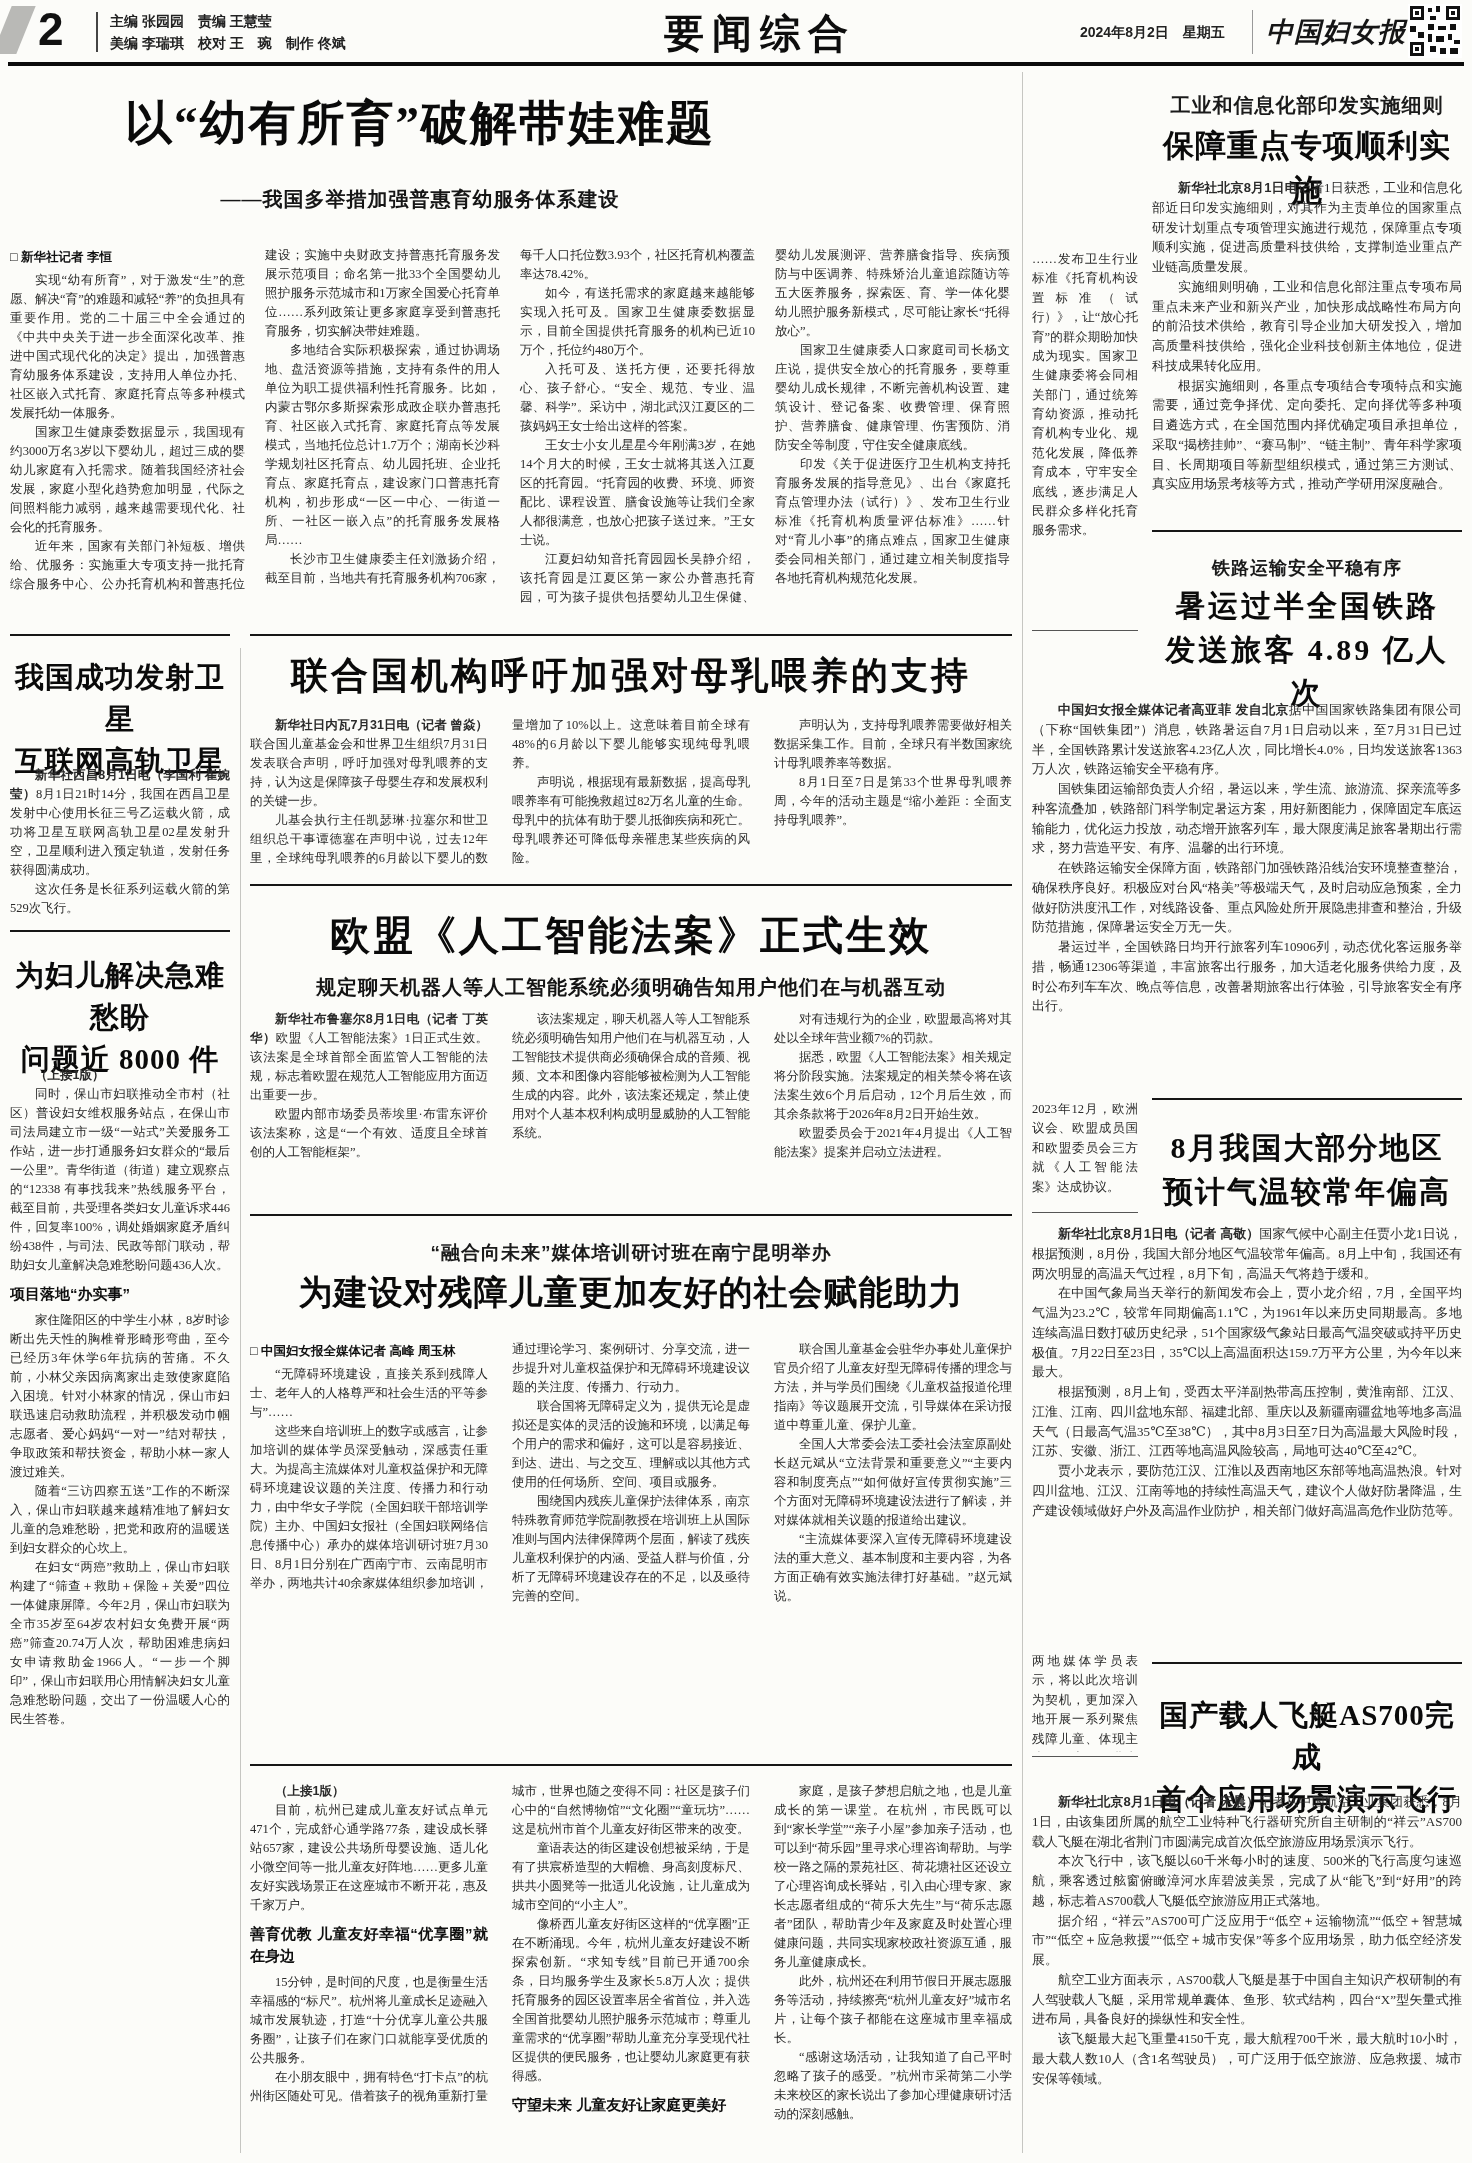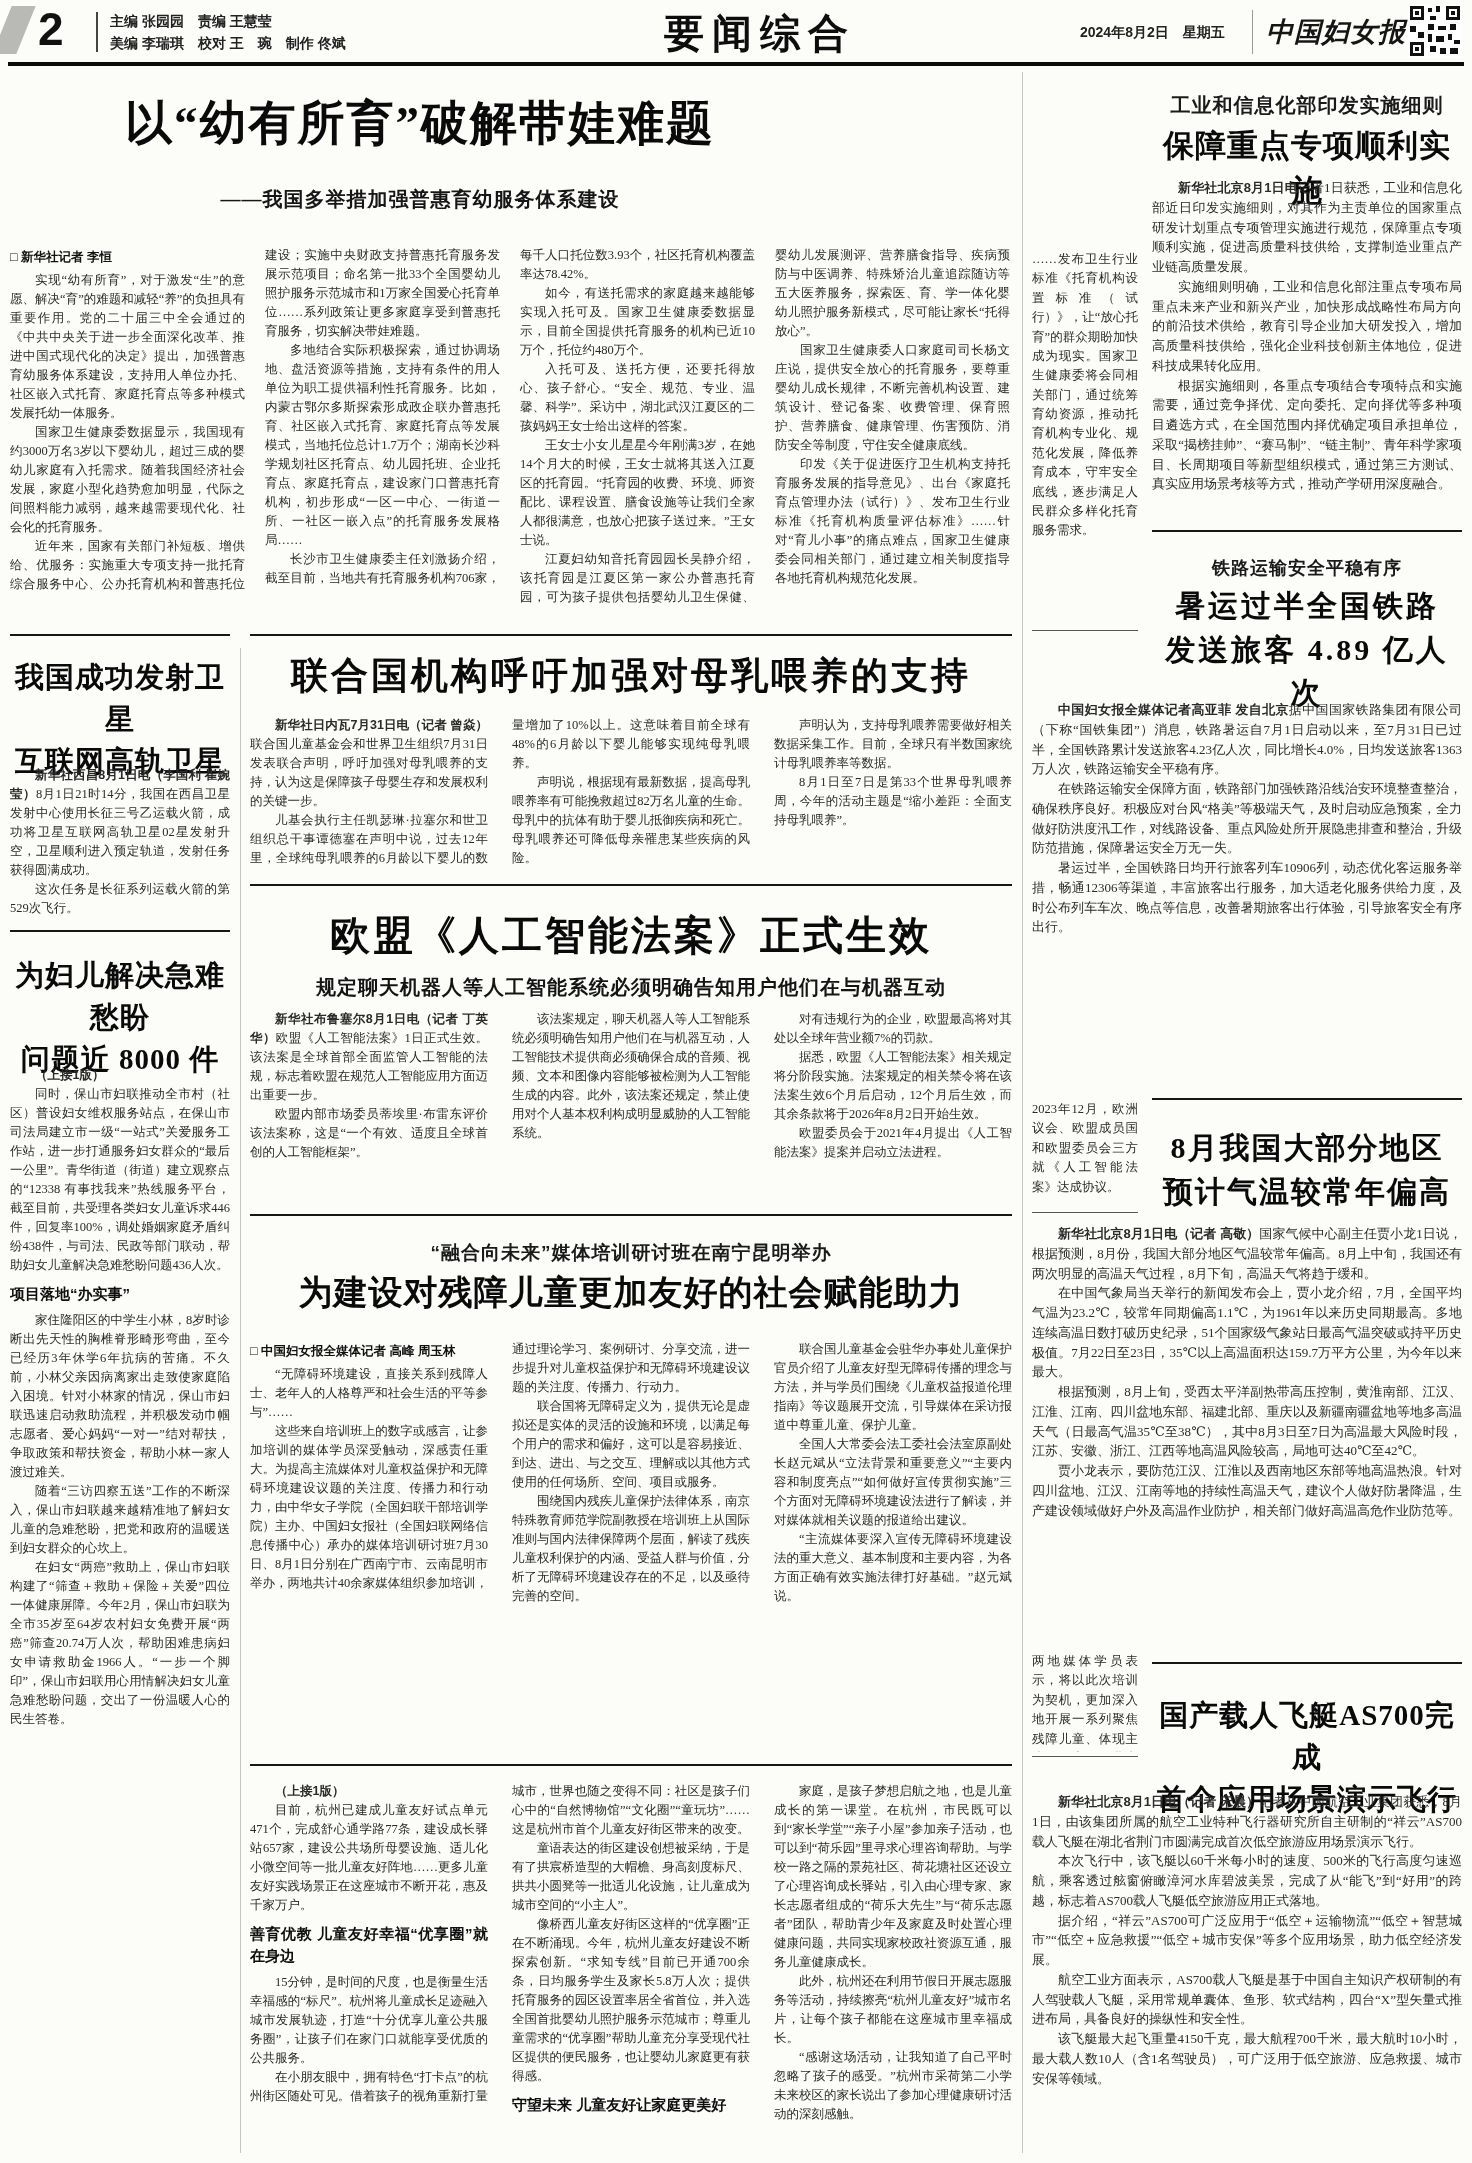--- a/index.html
+++ b/index.html
@@ -230,20 +230,21 @@
   <div class="hrule" style="left:1152px;top:530px;width:310px;"></div>
 
   <div>
     <div class="abs kicker" style="left:1152px;top:556px;width:310px;font-size:18px;">铁路运输安全平稳有序</div>
     <div class="abs headline-side" style="left:1152px;top:584px;width:310px;font-size:30px;letter-spacing:3px;">
       <div>暑运过半全国铁路</div>
       <div>发送旅客 4.89 亿人次</div>
     </div>
     <div class="abs body-txt sidebar-txt" style="left:1032px;top:700px;width:430px;height:390px;">
         <p><b class="lead">中国妇女报全媒体记者高亚菲 发自北京</b>据中国国家铁路集团有限公司（下称“国铁集团”）消息，铁路暑运自7月1日启动以来，至7月31日已过半，全国铁路累计发送旅客4.23亿人次，同比增长4.0%，日均发送旅客1363万人次，铁路运输安全平稳有序。</p>
+        <p>国铁集团运输部负责人介绍，暑运以来，学生流、旅游流、探亲流等多种客流叠加，铁路部门科学制定暑运方案，用好新图能力，保障固定车底运输能力，优化运力投放，动态增开旅客列车，最大限度满足旅客暑期出行需求，努力营造平安、有序、温馨的出行环境。</p>
         <p>在铁路运输安全保障方面，铁路部门加强铁路沿线治安环境整查整治，确保秩序良好。积极应对台风“格美”等极端天气，及时启动应急预案，全力做好防洪度汛工作，对线路设备、重点风险处所开展隐患排查和整治，升级防范措施，保障暑运安全万无一失。</p>
         <p>暑运过半，全国铁路日均开行旅客列车10906列，动态优化客运服务举措，畅通12306等渠道，丰富旅客出行服务，加大适老化服务供给力度，及时公布列车车次、晚点等信息，改善暑期旅客出行体验，引导旅客安全有序出行。</p>
       </div>
   </div>
   <div class="hrule" style="left:1152px;top:1098px;width:310px;"></div>
 
   <div>
     <div class="abs headline-side" style="left:1152px;top:1126px;width:310px;font-size:30px;letter-spacing:2px;">
       <div>8月我国大部分地区</div>
       <div>预计气温较常年偏高</div>

